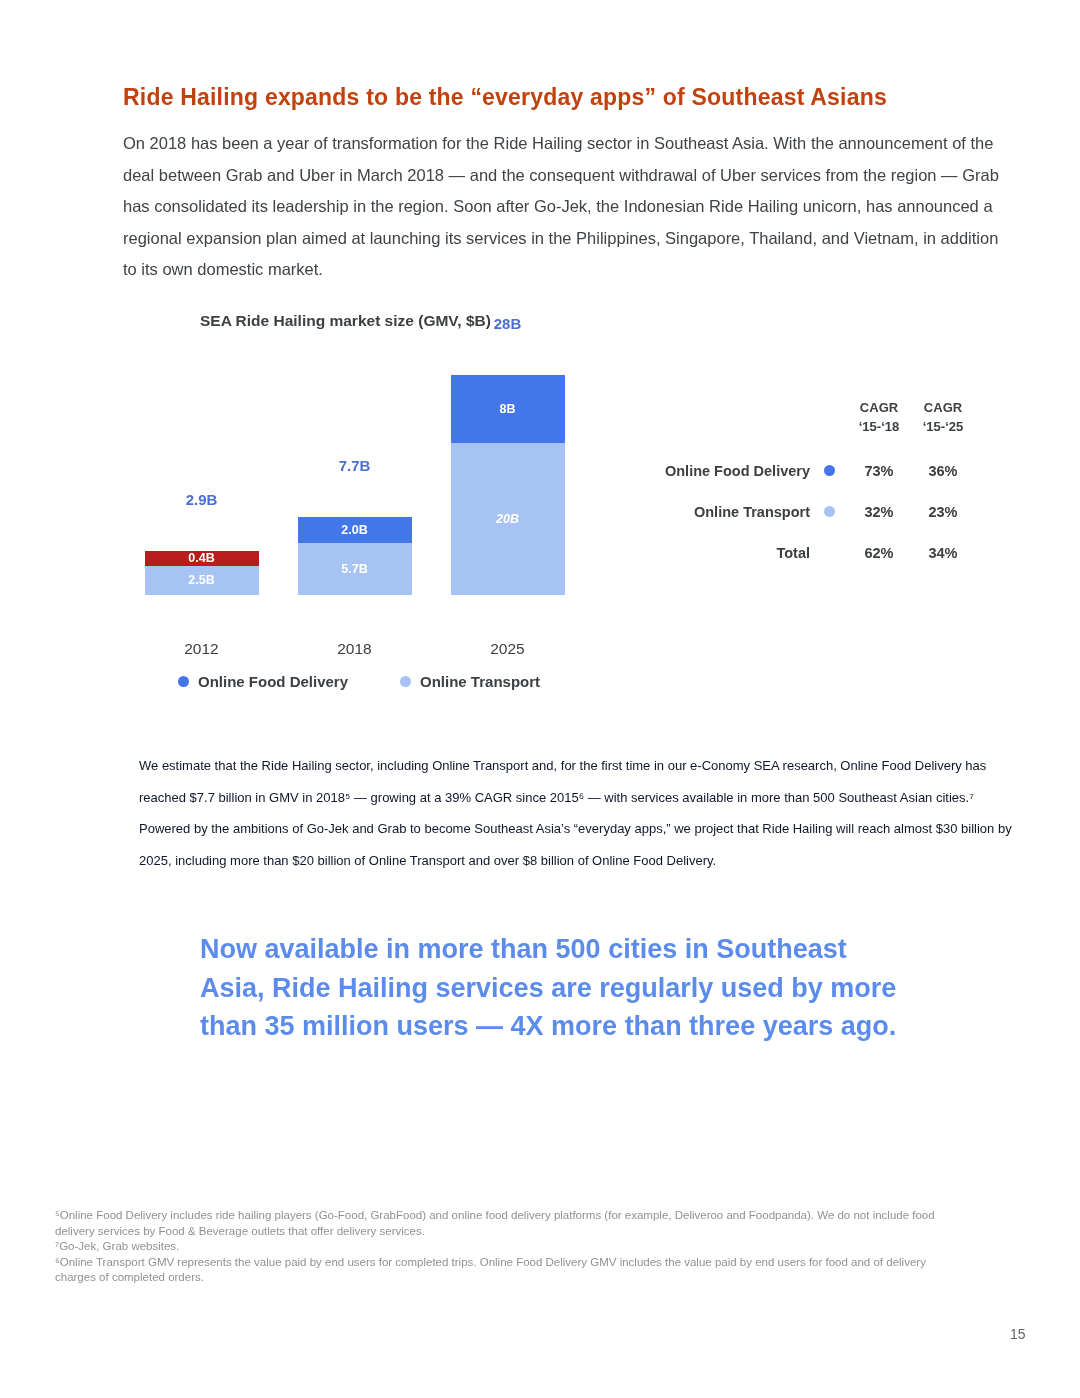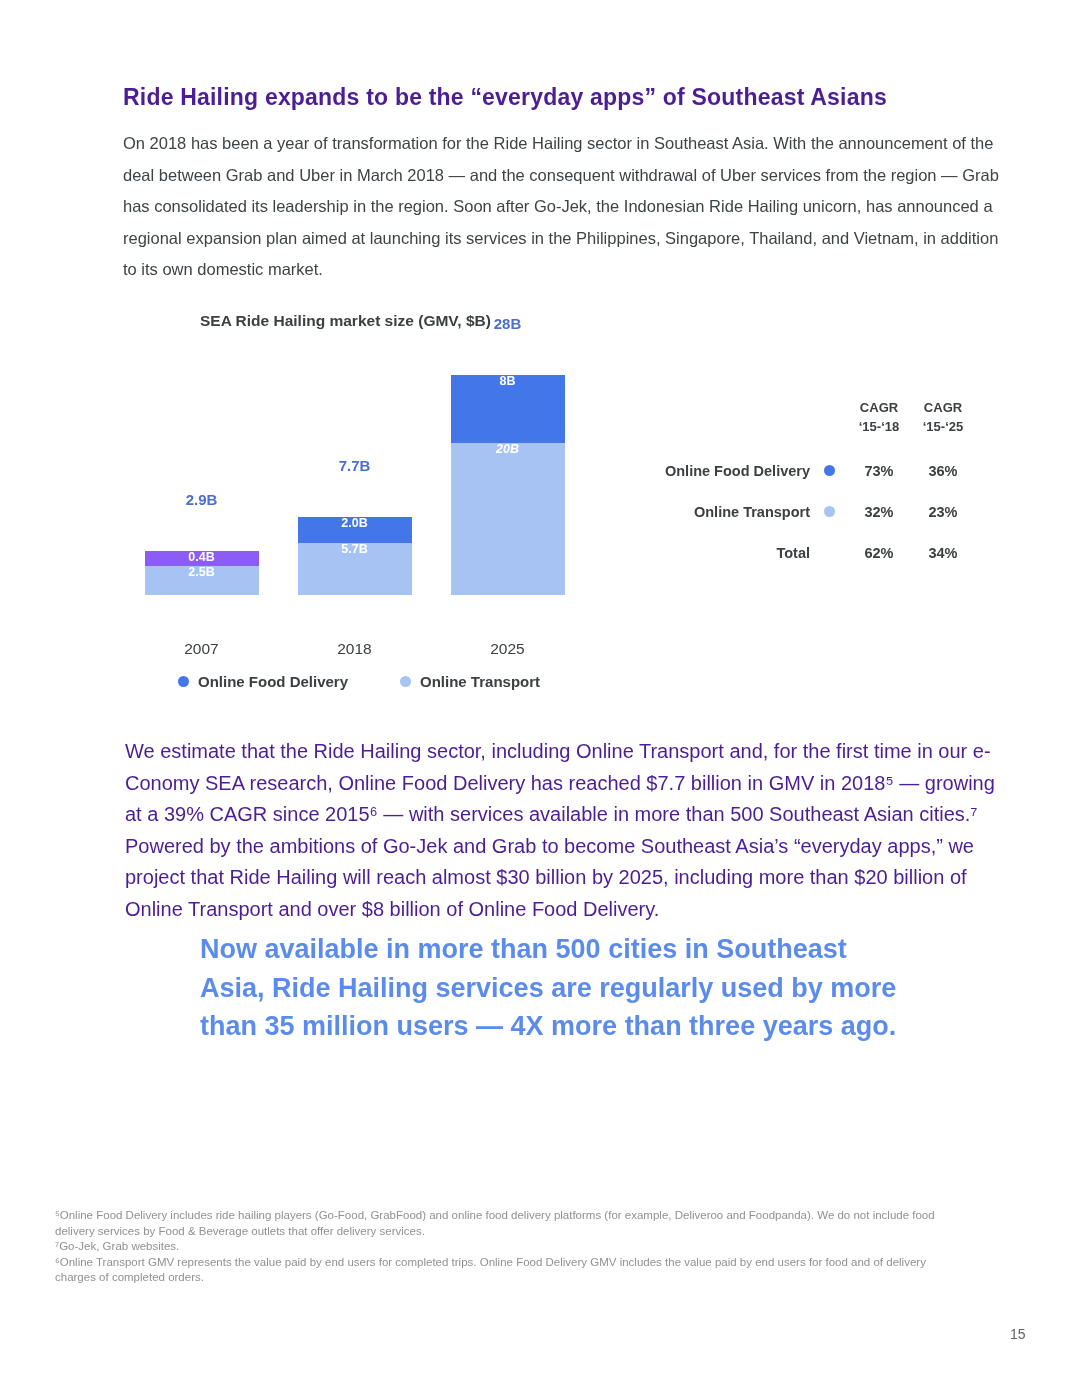--- a/index.html
+++ b/index.html
@@ -6,21 +6,21 @@
   .page {
     position: relative;
     width: 1080px;
     height: 1398px;
     background: #ffffff;
     font-family: "Liberation Sans", sans-serif;
     overflow: hidden;
   }
   .title {
     position: absolute; left: 123px; top: 84px; width: 880px;
-    margin: 0; font-size: 23px; font-weight: 700; color: #4c1d95;
+    margin: 0; font-size: 23px; font-weight: 700; color: #c2410c;
     letter-spacing: 0.2px;
   }
   .intro {
     position: absolute; left: 123px; top: 128px; width: 876px;
     margin: 0; font-size: 16.5px; line-height: 31.5px; color: #3e4347;
   }
   .chart-title {
     position: absolute; left: 200px; top: 312px;
     font-size: 15.5px; font-weight: 700; color: #3c4043;
   }
@@ -28,21 +28,21 @@
     position: absolute; left: 140px; top: 386px; height: 272px;
     display: flex; align-items: flex-end; gap: 30px;
   }
   .chart-col {
     display: flex; flex-direction: column; align-items: center;
     justify-content: flex-end; width: 123px; gap: 36px;
   }
   .bar-total { font-size: 15px; font-weight: 700; color: #4a6fd0; margin-bottom: 7px; }
   .bar-stack { width: 114px; display: flex; flex-direction: column; }
   .bar-seg {
-    display: flex; align-items: flex-start; justify-content: center;
+    display: flex; align-items: center; justify-content: center;
     overflow: hidden; line-height: 1;
   }
   .bar-seg-label { color: #ffffff; font-size: 12.5px; font-weight: 700; }
   .bar-year { margin-top: 9px; font-size: 15.5px; color: #3c4043; }
   .cagr-table {
     position: absolute; left: 652px; top: 398px;
     display: grid; grid-template-columns: 158px 38px 62px 66px;
   }
   .cagr-cell { height: 41px; display: flex; align-items: center; }
   .cagr-header {
@@ -52,21 +52,21 @@
   }
   .cagr-label { justify-content: flex-end; font-size: 14.5px; font-weight: 700; color: #3c4043; text-align: right; }
   .cagr-dot-cell { justify-content: center; }
   .cagr-val { justify-content: center; font-size: 14.5px; font-weight: 700; color: #3c4043; }
   .dot { width: 11px; height: 11px; border-radius: 50%; display: inline-block; }
   .chart-legend { position: absolute; left: 178px; top: 673px; display: flex; gap: 52px; }
   .legend-item { display: flex; align-items: center; gap: 9px; }
   .legend-label { font-size: 15px; font-weight: 700; color: #3c4043; }
   .body-par {
     position: absolute; left: 123px; top: 734px; width: 878px;
-    margin: 2px; font-size: 20px; line-height: 31.5px; color: #4c1d95;
+    margin: 16px; font-size: 13px; line-height: 31.5px; color: #0f172a;
   }
   .quote {
     position: absolute; left: 200px; top: 930px; width: 706px;
     margin: 0; font-size: 27px; line-height: 38.5px; color: #5c8ceb;
     font-weight: 700;
   }
   .footnotes {
     position: absolute; left: 55px; top: 1208px; width: 902px;
     color: #8f9194; font-size: 11.5px; line-height: 15.5px;
   }
@@ -84,28 +84,28 @@
   <h1 class="title">Ride Hailing expands to be the “everyday apps” of Southeast Asians</h1>
 
   <p class="intro">On 2018 has been a year of transformation for the Ride Hailing sector in Southeast Asia. With the announcement of the deal between Grab and Uber in March 2018 — and the consequent withdrawal of Uber services from the region — Grab has consolidated its leadership in the region. Soon after Go-Jek, the Indonesian Ride Hailing unicorn, has announced a regional expansion plan aimed at launching its services in the Philippines, Singapore, Thailand, and Vietnam, in addition to its own domestic market.</p>
 
   <div>
     <div class="chart-title">SEA Ride Hailing market size (GMV, $B)</div>
     <div class="chart-bars">
         <div class="chart-col">
           <div class="bar-total">2.9B</div>
           <div class="bar-stack">
-            <div class="bar-seg" style="height: 14.8px; background: #8b5cf6;">
+            <div class="bar-seg" style="height: 14.8px; background: #b91c1c;">
               <span class="bar-seg-label">0.4B</span>
             </div>
             <div class="bar-seg" style="height: 29.5px; background: rgb(166, 195, 244);">
               <span class="bar-seg-label">2.5B</span>
             </div>
           </div>
-          <div class="bar-year">2007</div>
+          <div class="bar-year">2012</div>
         </div>
         <div class="chart-col">
           <div class="bar-total">7.7B</div>
           <div class="bar-stack">
             <div class="bar-seg" style="height: 26px; background: rgb(67, 118, 232);">
               <span class="bar-seg-label">2.0B</span>
             </div>
             <div class="bar-seg" style="height: 51.9px; background: rgb(166, 195, 244);">
               <span class="bar-seg-label">5.7B</span>
             </div>

